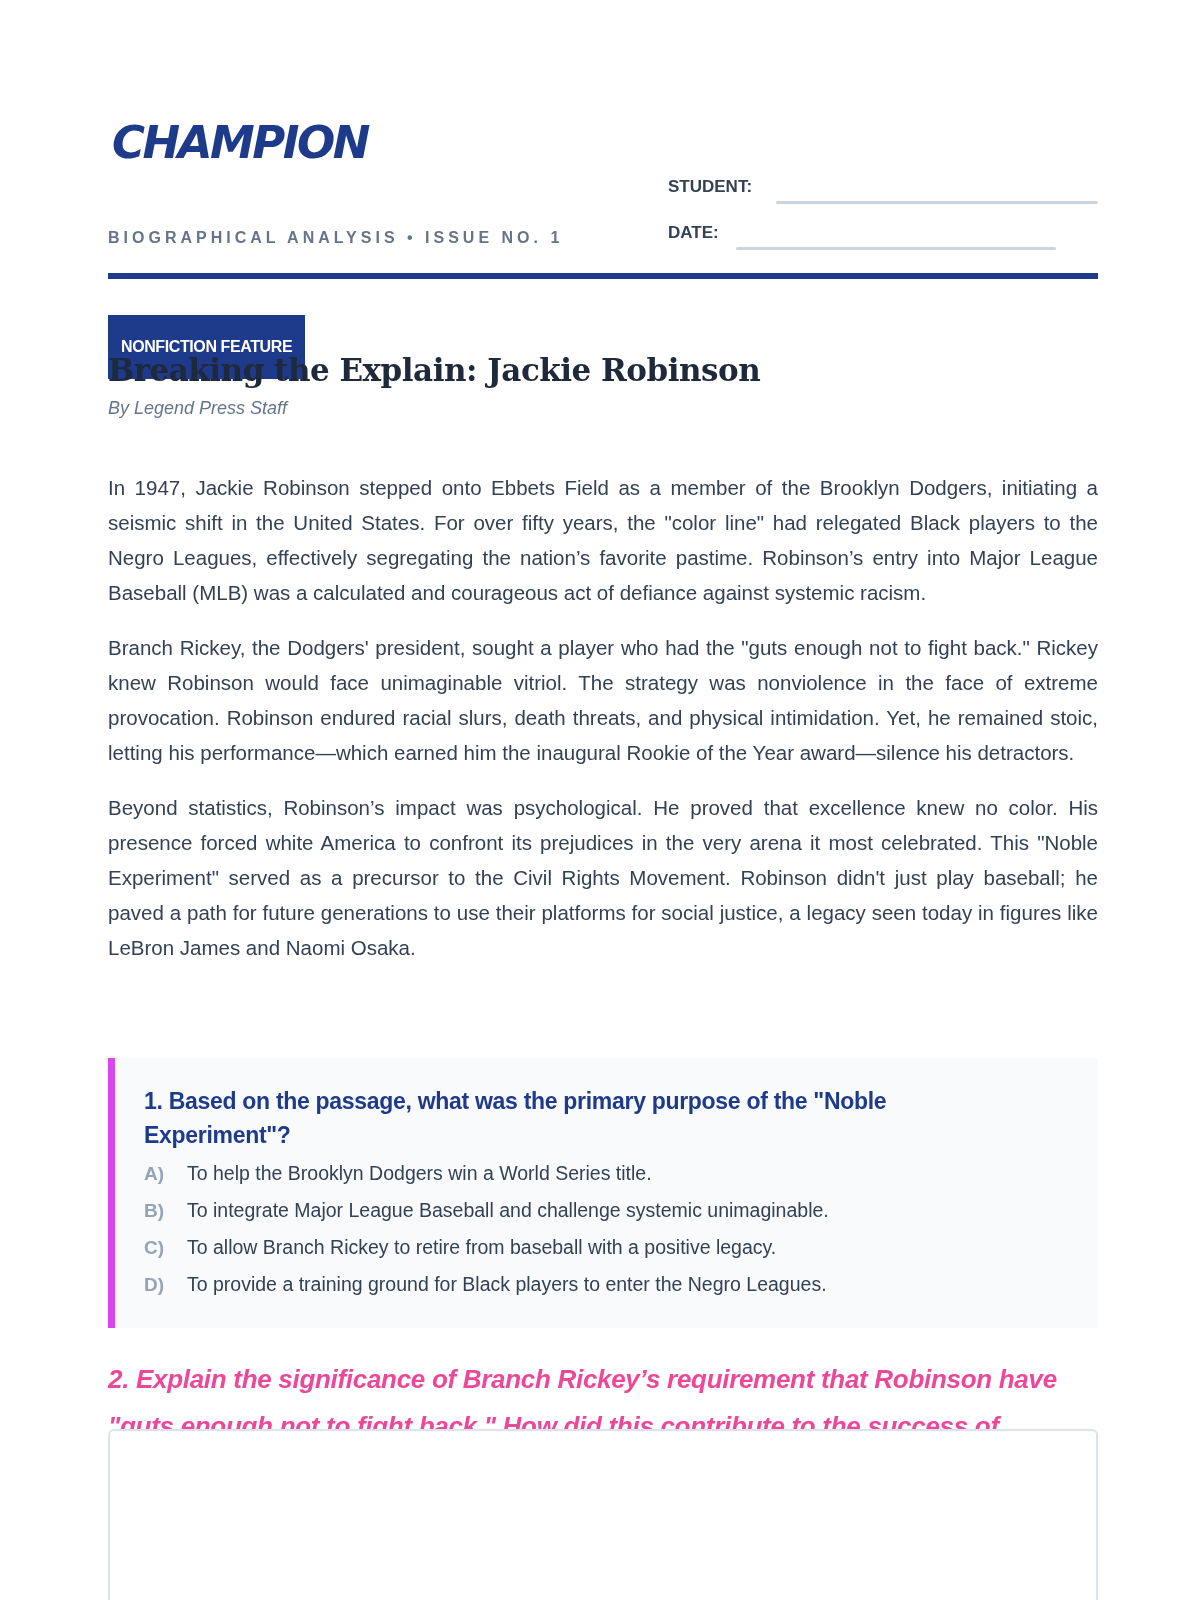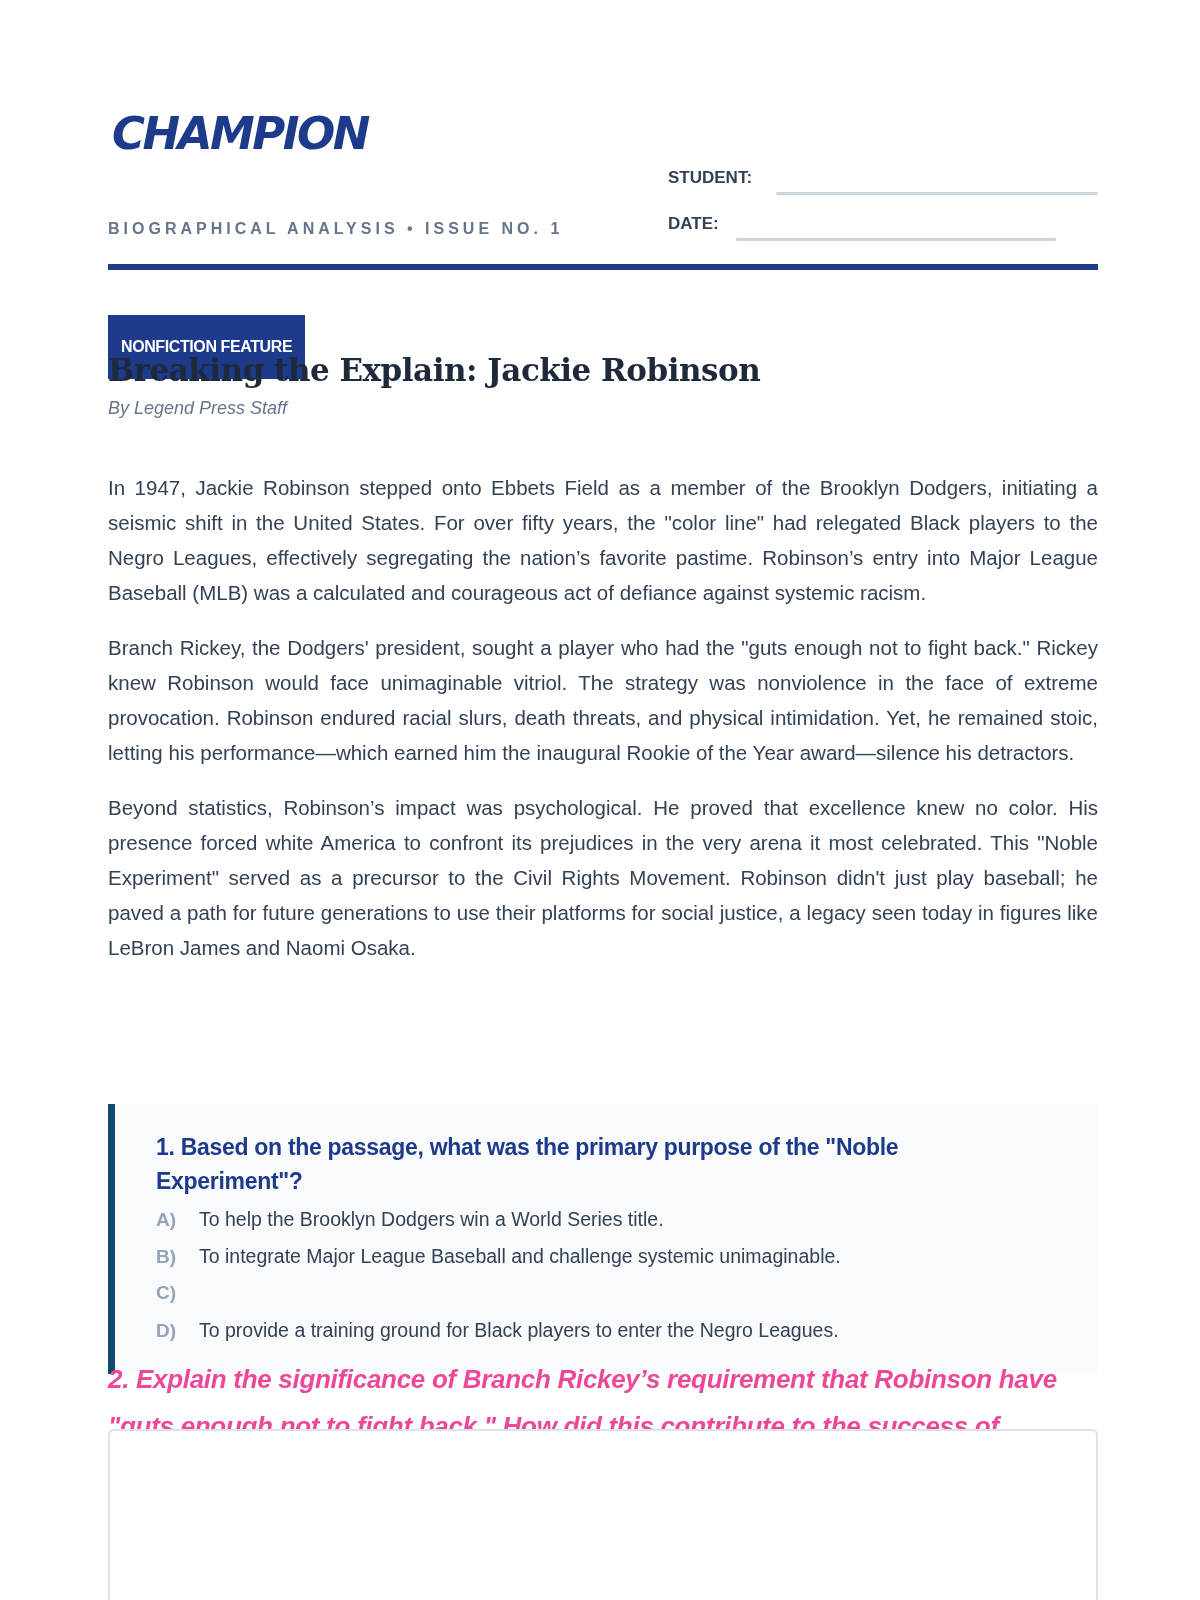--- a/index.html
+++ b/index.html
@@ -1,21 +1,21 @@
 <!DOCTYPE html>
 <html><head>
 <meta charset="utf-8">
 <style>
   * { box-sizing: border-box; margin: 0; padding: 0; }
   html, body { width: 1200px; height: 1600px; background: #ffffff; overflow: hidden; }
   body { font-family: "Liberation Sans", sans-serif; color: #1e293b; position: relative; }
 
   .page { position: absolute; left: 108px; top: 0; width: 990px; }
 
-  .masthead { position: absolute; top: 110px; left: 0; width: 990px; height: 160px; text-decoration: underline; }
+  .masthead { position: absolute; top: 119px; left: 0; width: 990px; height: 160px; text-decoration: underline; }
   .brand-title {
     position: absolute; left: 4px; top: 0;
     font-family: "DejaVu Sans", sans-serif; font-weight: 900; font-style: italic;
     font-size: 45px; line-height: 48px; letter-spacing: -2.5px; color: #1e3a8a;
     text-transform: uppercase;
   }
   .brand-line { display: block; }
   .brand-sub {
     position: absolute; left: 0; top: 110px;
     font-family: "Liberation Sans", sans-serif; font-weight: 700;
@@ -48,23 +48,23 @@
     font-family: "Liberation Sans", sans-serif; font-style: italic; font-size: 18px; color: #64748b;
   }
 
   .article { position: absolute; top: 450px; left: 0; width: 990px; }
   .article p {
     font-family: "Liberation Sans", sans-serif; font-size: 20.5px; line-height: 35px;
     color: #334155; text-align: justify; margin-bottom: 20px; margin-top: 20px;
   }
 
   .q1 {
-    position: absolute; top: 1104px; left: 0; width: 990px; height: 270px;
-    background: #f8fafc; border-left: 7px solid #0c4a6e;
-    padding: 26px 0 0 41px;
+    position: absolute; top: 1058px; left: 0; width: 990px; height: 270px;
+    background: #f8fafc; border-left: 7px solid #d946ef;
+    padding: 26px 0 0 29px;
   }
   .q1-prompt {
     font-family: "Liberation Sans", sans-serif; font-weight: 700; font-size: 23px; line-height: 34px;
     color: #1e3a8a; width: 860px; letter-spacing: -0.3px;
   }
   .options { margin-top: 10px; }
   .option { display: flex; align-items: baseline; height: 37px; cursor: pointer; }
   .opt-letter {
     width: 43px; font-family: "Liberation Sans", sans-serif; font-weight: 700;
     font-size: 19px; color: #94a3b8;
@@ -124,20 +124,21 @@
       <div class="option">
         <span class="opt-letter">A)</span>
         <span class="opt-text">To help the Brooklyn Dodgers win a World Series title.</span>
       </div>
       <div class="option">
         <span class="opt-letter">B)</span>
         <span class="opt-text">To integrate Major League Baseball and challenge systemic unimaginable.</span>
       </div>
       <div class="option">
         <span class="opt-letter">C)</span>
+        <span class="opt-text">To allow Branch Rickey to retire from baseball with a positive legacy.</span>
       </div>
       <div class="option">
         <span class="opt-letter">D)</span>
         <span class="opt-text">To provide a training ground for Black players to enter the Negro Leagues.</span>
       </div>
     </div>
   </section>
 
   <div class="q2-prompt">2. Explain the significance of Branch Rickey’s requirement that Robinson have "guts enough not to fight back." How did this contribute to the success of integration?</div>
   <textarea class="answer-box" style=""></textarea>

